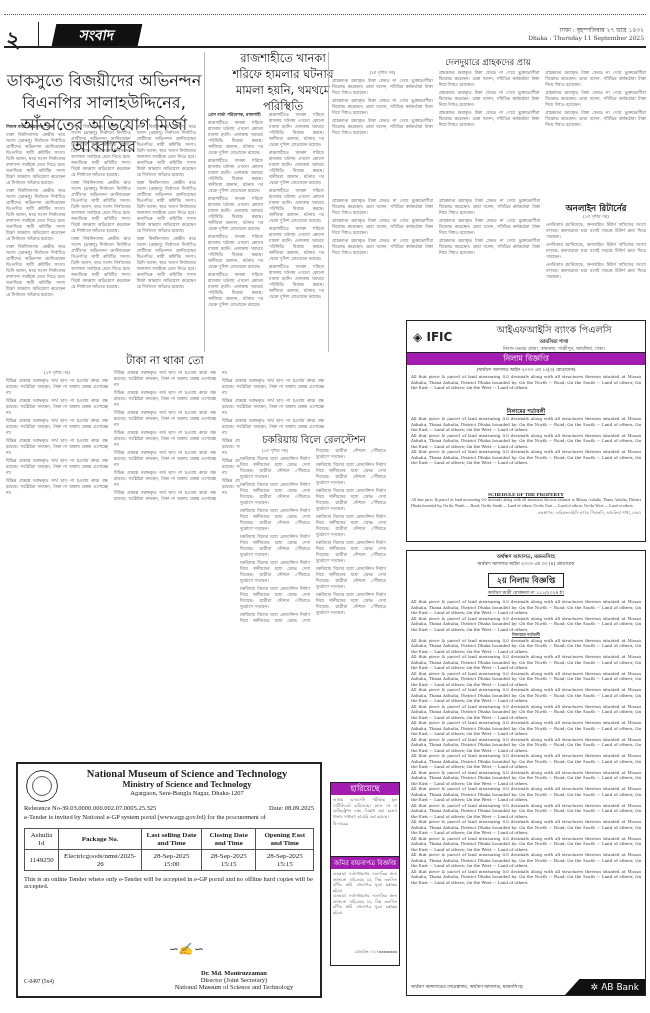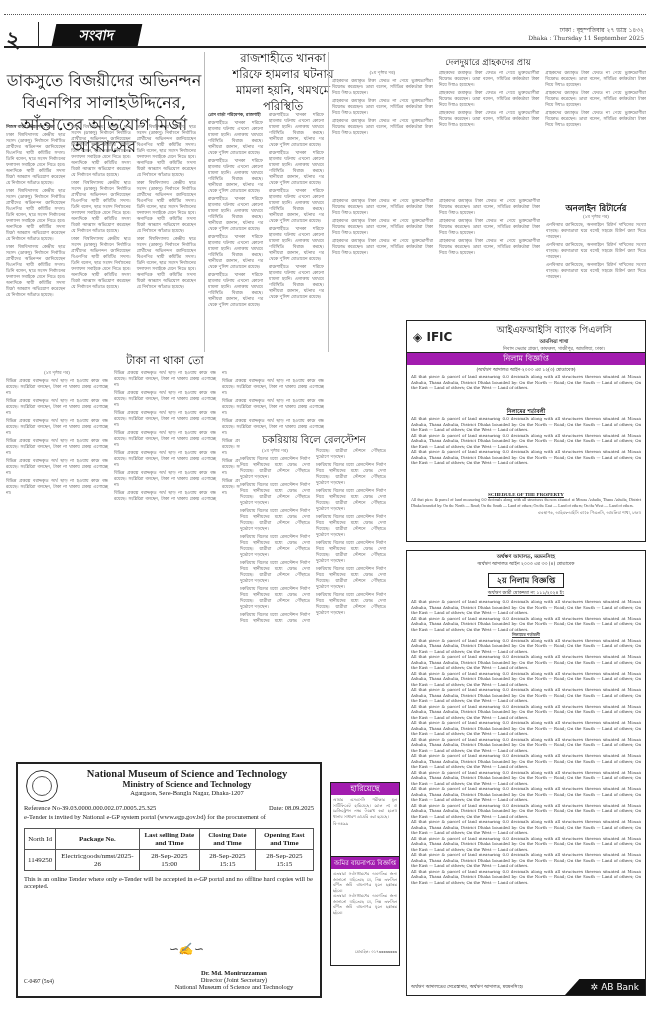--- a/index.html
+++ b/index.html
@@ -227,21 +227,21 @@
     <div style="font-size:6.5px;">Agargaon, Sere-Bangla Nagar, Dhaka-1207</div>
   </div>
   <div style="display:flex;justify-content:space-between;font-size:6.5px;padding:8px 6px 0;">
     <span>Reference No-39.03.0000.000.002.07.0005.25.325</span>
     <span>Date: 08.09.2025</span>
   </div>
   <div style="font-size:6.5px;padding:2px 6px;">e-Tender is invited by National e-GP system portal (www.egp.gov.bd) for the procurement of</div>
   <table class="tender" style="margin:6px 6px 0;width:290px;">
     <thead>
       <tr>
-        <th style="font-weight:normal;">North Id</th>
+        <th style="font-weight:normal;">Ashulia Id</th>
         <th>Package No.</th>
         <th>Last selling Date and Time</th>
         <th>Closing Date and Time</th>
         <th>Opening East and Time</th>
       </tr>
     </thead>
     <tbody>
       <tr>
         <td>1149250</td>
         <td>Electricgoods/nmst/2025-26</td>

